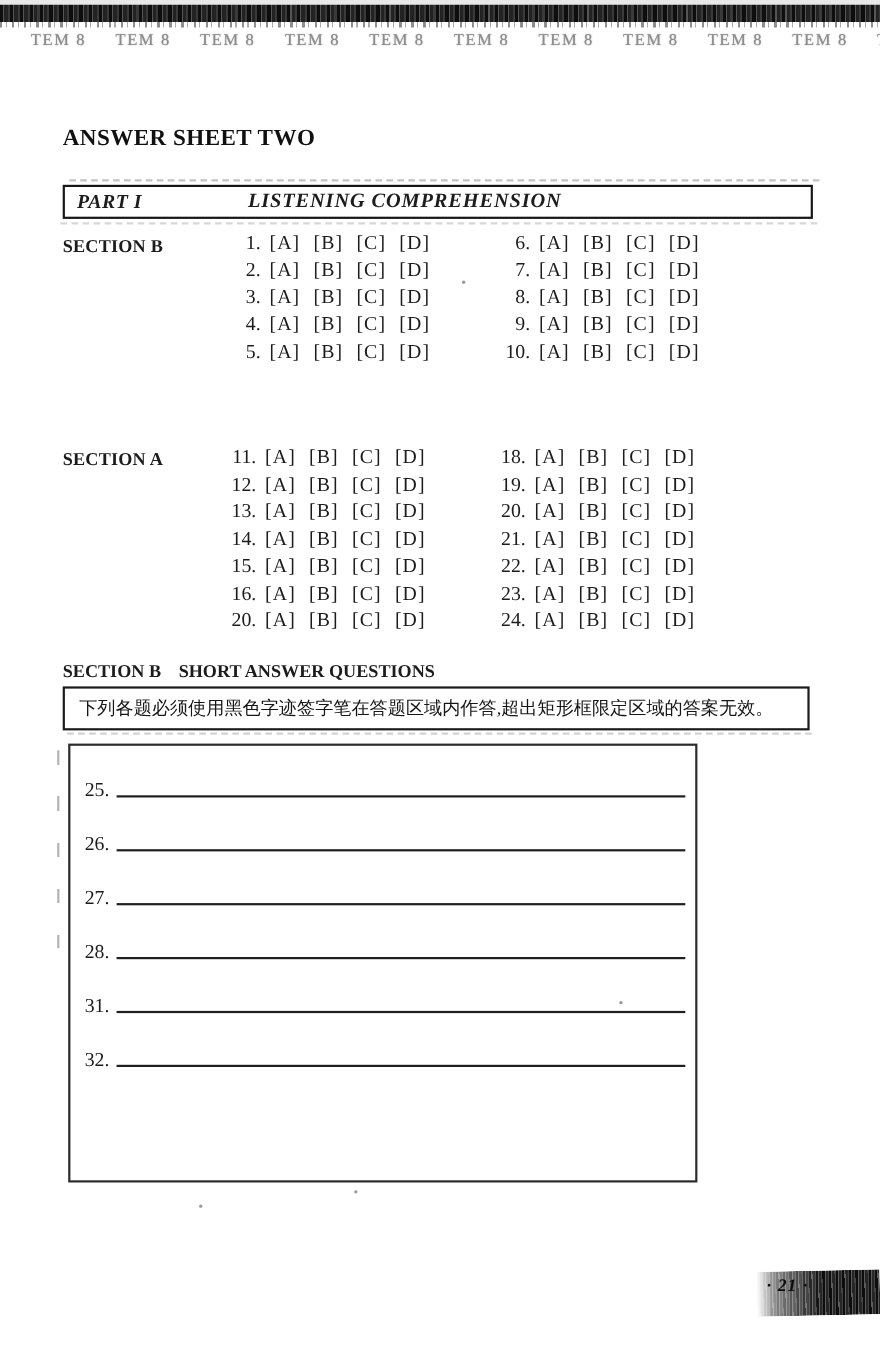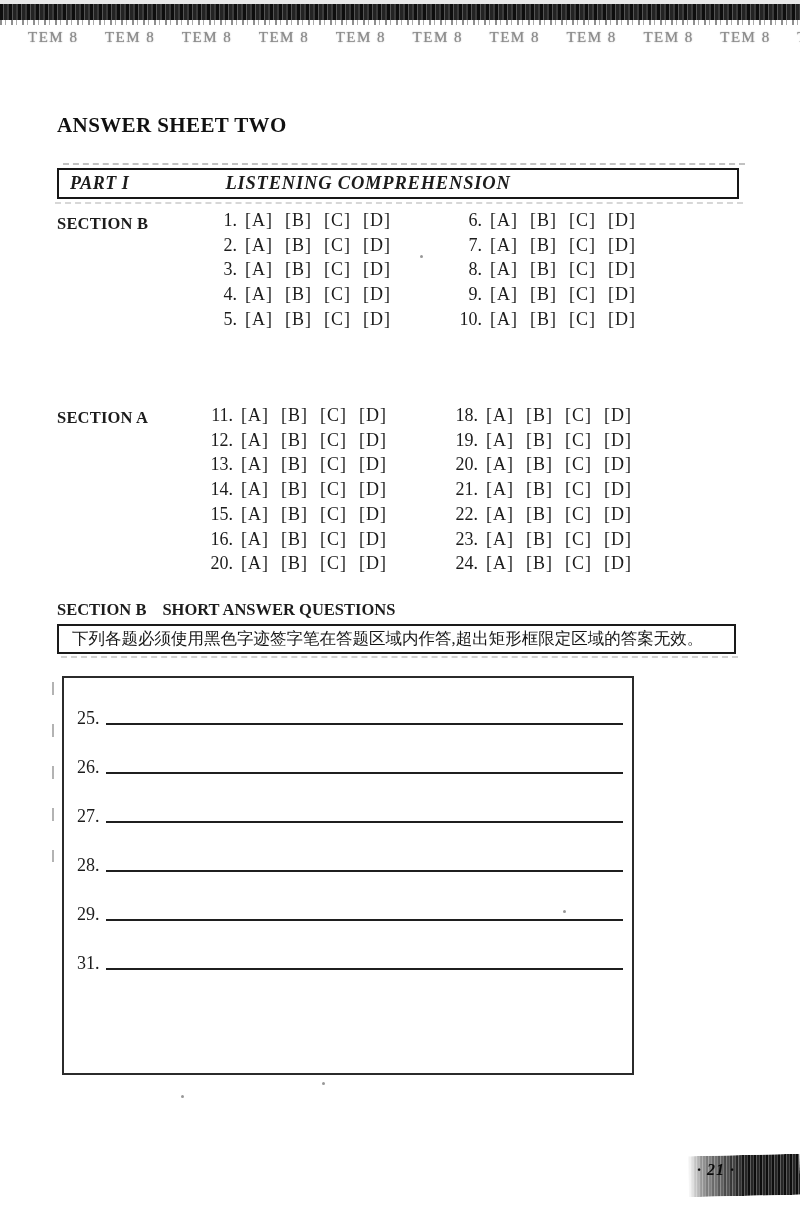--- a/index.html
+++ b/index.html
@@ -72,21 +72,21 @@
   .mcq-cols{ display:flex; }
   .mcq-col-left{ width:245px; }
   .q-row{ height:24.75px; display:flex; align-items:center; font-size:18px; }
   .q-num{ width:30px; text-align:right; margin-right:8px; white-space:nowrap; }
   .opt{ margin-right:12px; letter-spacing:1px; white-space:nowrap; }
 
   
   .saq-heading{ left:57px; top:596px; font-weight:bold; font-size:16.5px; white-space:nowrap;}
   .saq-heading .gap{ display:inline-block; width:16px; }
   .instruction-box{
-    left:57px; top:620px; width:679px; height:30px;
+    left:57px; top:620px; width:679px; height:40px;
     border:2px solid #1a1a1a; display:flex; align-items:center;
     padding-left:13px; box-sizing:border-box; background:#fff;
   }
   .instruction-box::after{
     content:""; position:absolute; left:2px; right:-4px; bottom:-6px;
     border-top:2px dashed #b5b5b5; opacity:.6;
   }
   .instruction-text{ font-size:16.5px; white-space:nowrap; letter-spacing:0; color:#161616; }
 
   .saq-box{
@@ -352,25 +352,25 @@
       </div>
       <div class="saq-row">
         <span class="saq-num">27.</span>
         <div class="answer-line"></div>
       </div>
       <div class="saq-row">
         <span class="saq-num">28.</span>
         <div class="answer-line"></div>
       </div>
       <div class="saq-row">
-        <span class="saq-num">29.</span>
-        <div class="answer-line"></div>
-      </div>
-      <div class="saq-row">
         <span class="saq-num">31.</span>
+        <div class="answer-line"></div>
+      </div>
+      <div class="saq-row">
+        <span class="saq-num">32.</span>
         <div class="answer-line"></div>
       </div>
     </div>
 
   <div class="abs footer-strip"></div>
   <div class="abs page-number">· 21 ·</div>
 
   <div class="abs artifact-dash"></div>
   <div class="abs speck" style="left:420px; top:251px"></div>
   <div class="abs speck" style="left:563px; top:906px"></div>

